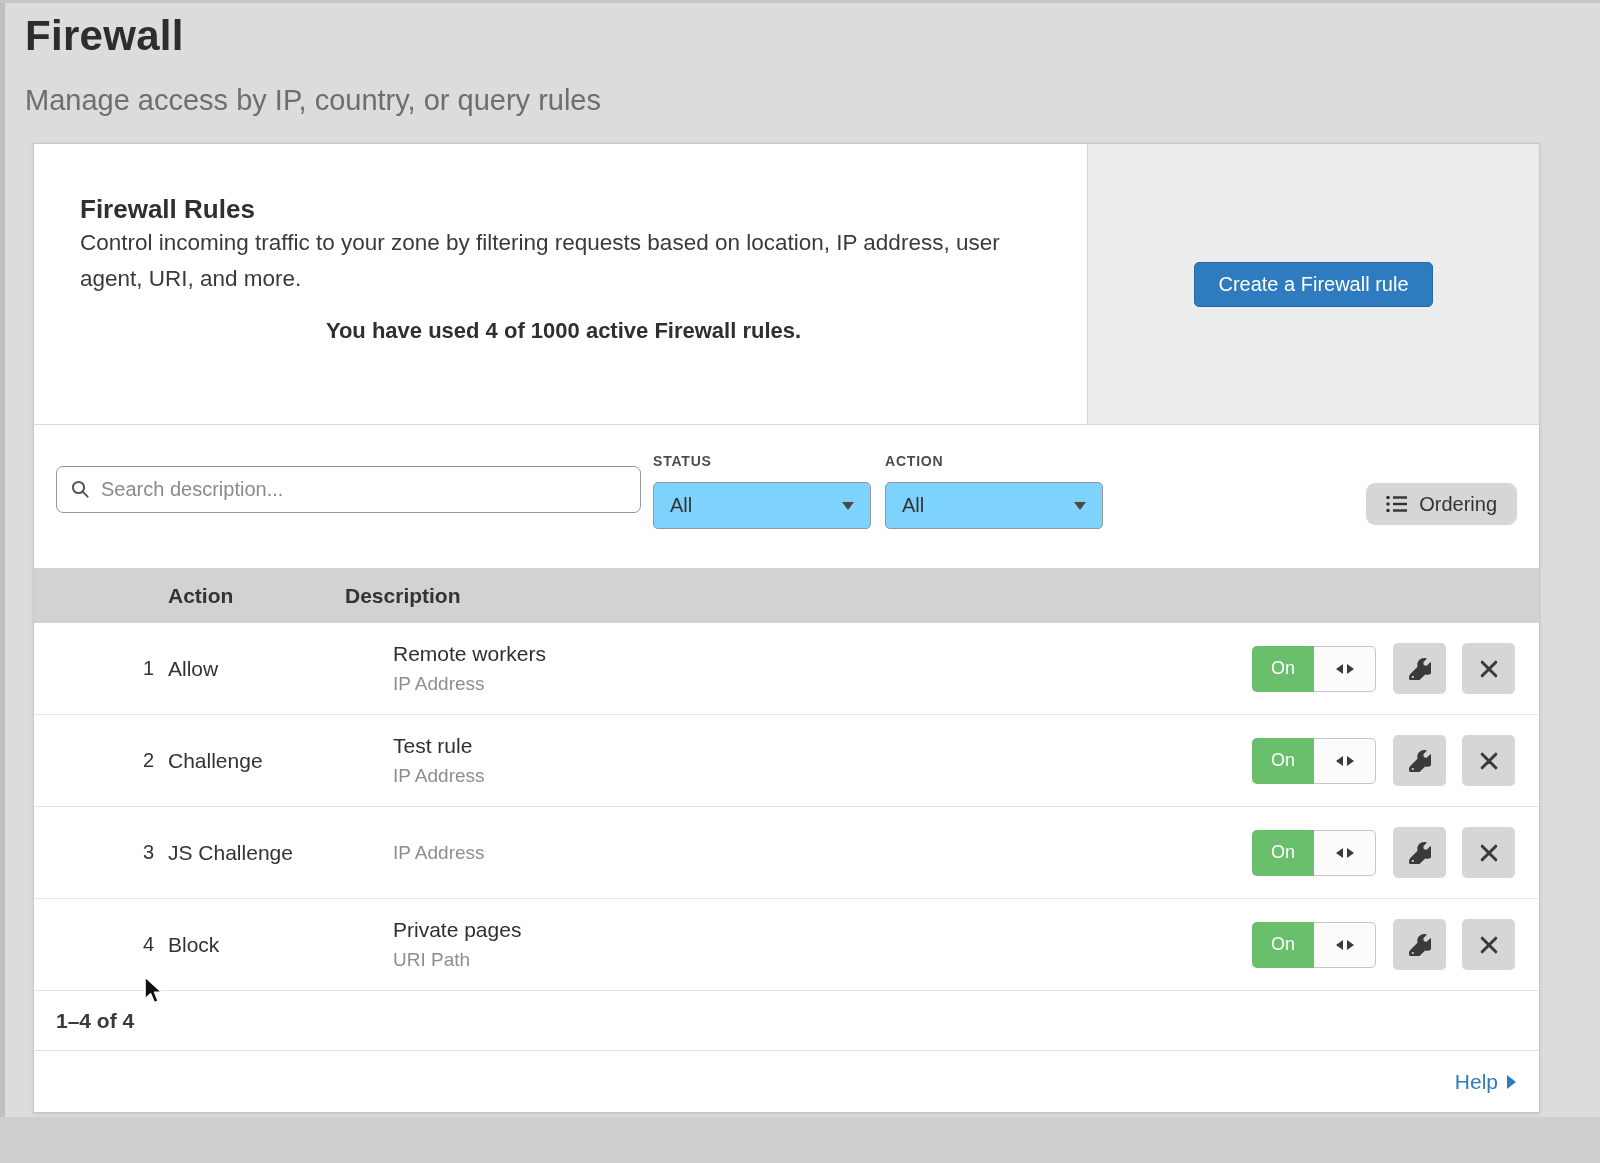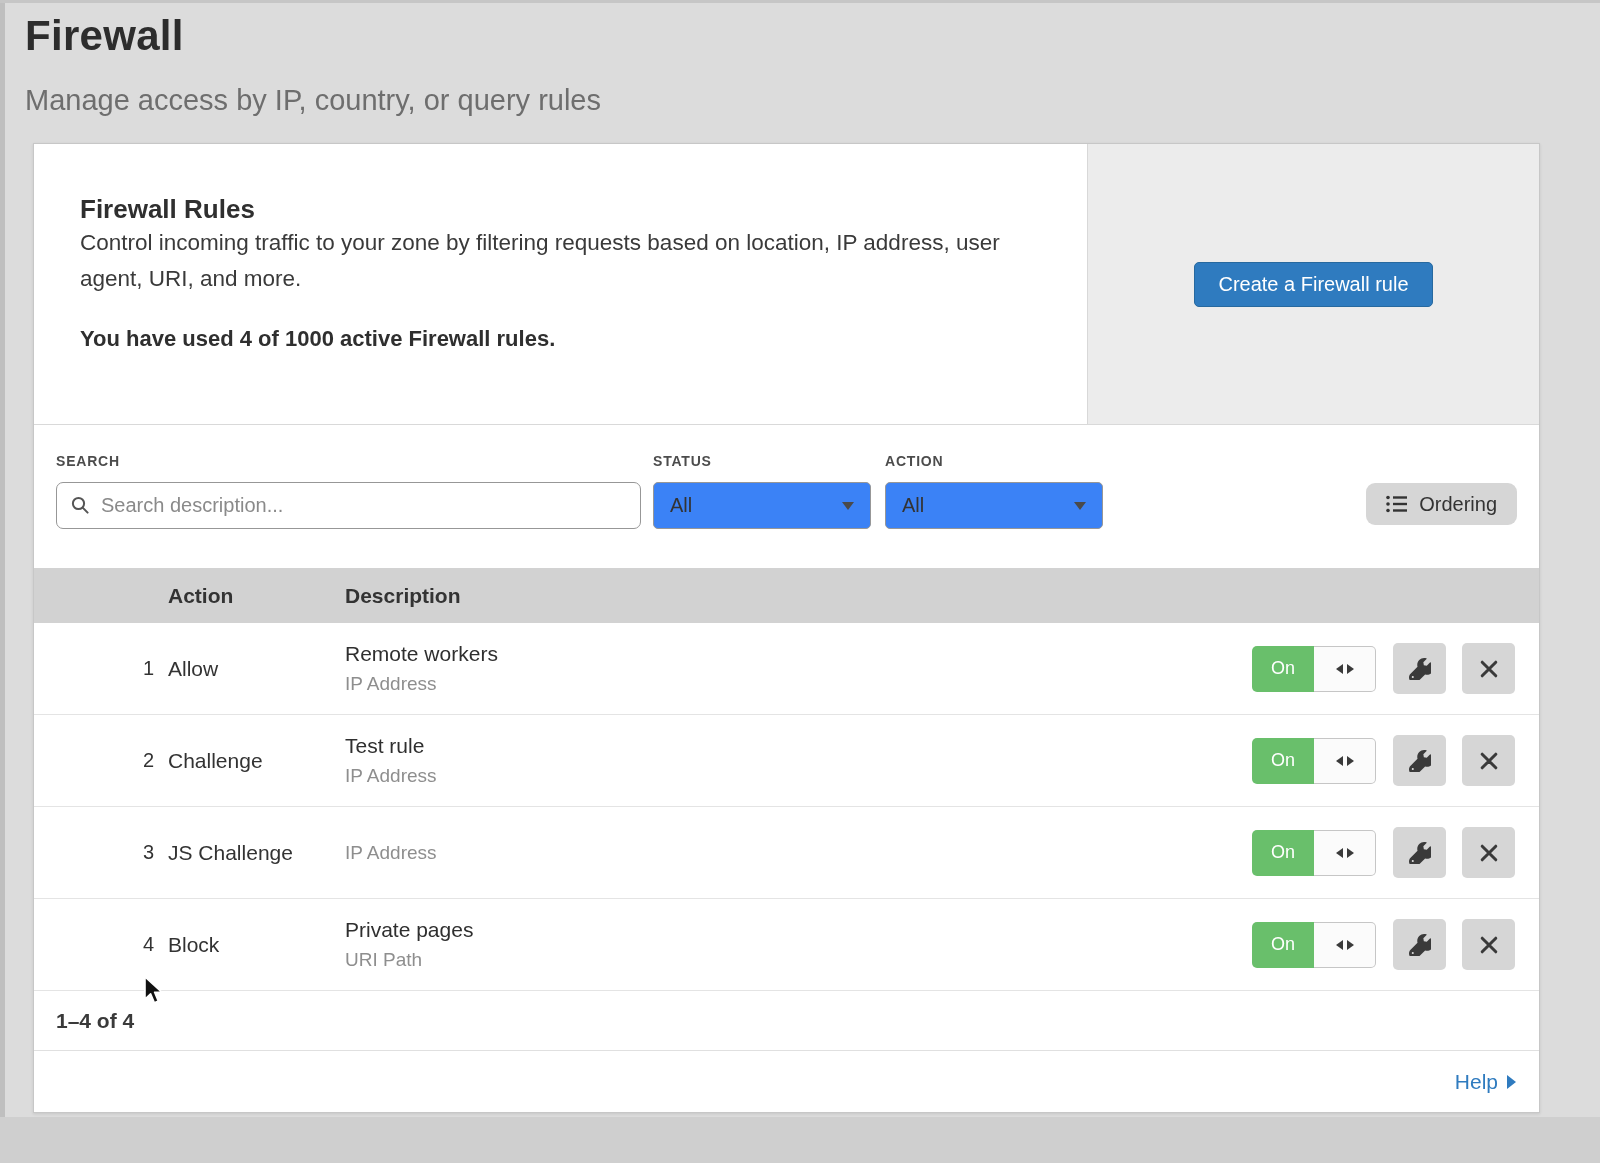--- a/index.html
+++ b/index.html
@@ -25,21 +25,21 @@
     position: absolute; left: 33px; top: 143px; width: 1507px;
     background: #fff; border: 1px solid #c7c7c7;
     box-shadow: 0 1px 3px rgba(0,0,0,0.10);
   }
 
   
   .intro-row { display: flex; height: 281px; border-bottom: 1px solid #d9d9d9; }
   .intro-left { flex: 1; padding: 50px 40px 0 46px; }
   .intro-heading { font-size: 26px; font-weight: 700; color: #2f2f2f; }
   .intro-desc { font-size: 22.5px; line-height: 1.62; color: #3a3a3a; max-width: 950px; }
-  .usage-note { margin-top: 28px; font-size: 22px; font-weight: 700; color: #2f2f2f; }
+  .usage-note { margin-top: 20px; font-size: 22px; font-weight: 700; color: #2f2f2f; text-align: center; }
   .intro-right {
     width: 452px; background: var(--panel-gray, #ececec);
     border-left: 1px solid #d8d8d8;
     display: flex; align-items: center; justify-content: center;
   }
   .create-btn {
     background: var(--accent-blue, #2f7bbf); color: #fff;
     border: 1px solid #27699f; border-radius: 5px;
     font-family: inherit; font-size: 20px; font-weight: 500;
     padding: 10px 23px; cursor: pointer;
@@ -54,21 +54,21 @@
   .filter-label { font-size: 14px; font-weight: 700; letter-spacing: 0.8px; color: #4c4c4c; }
   .search-box { position: relative; margin-top: 13px; width: 585px; height: 47px; }
   .search-icon { position: absolute; left: 14px; top: 13px; line-height: 0; }
   .search-input {
     width: 100%; height: 100%; border: 1px solid #979797; border-radius: 7px;
     padding: 0 10px 0 44px; font-family: inherit; font-size: 20px; color: #333;
     background: #fff; outline: none;
   }
   .search-input::placeholder { color: #8a8a8a; }
   .select {
-    margin-top: 13px; width: 218px; height: 47px; background: #3b82f6;
+    margin-top: 13px; width: 218px; height: 47px; background: #7dd3fc;
     border: 1px solid #979797; border-radius: 5px;
     display: flex; align-items: center; justify-content: space-between;
     padding: 0 16px; font-size: 20px; color: #333; cursor: pointer;
   }
   .chevron {
     width: 0; height: 0;
     border-left: 6px solid transparent; border-right: 6px solid transparent;
     border-top: 8px solid #4a4a4a;
   }
   .ordering-btn {
@@ -85,21 +85,21 @@
     display: flex; align-items: center;
     font-size: 21px; font-weight: 700; color: #333;
   }
   .th-num { width: 134px; }
   .th-action { width: 177px; }
   .th-desc { flex: 1; }
 
   .row { display: flex; align-items: center; height: 92px; border-bottom: 1px solid #e4e4e4; }
   .cell-num { width: 134px; text-align: right; padding-right: 14px; font-size: 20px; color: #333; }
   .cell-action { width: 177px; font-size: 21px; color: #333; }
-  .cell-desc { flex: 1; }
+  .cell-desc { flex: 1; margin-left: 48px; }
   .desc-title { font-size: 21px; color: #2f2f2f; margin-bottom: 7px; }
   .desc-sub { font-size: 19px; color: #8e8e8e; }
   .cell-controls { display: flex; align-items: center; margin-right: 24px; text-align: right; }
 
   .toggle { display: flex; cursor: pointer; }
   .toggle-on {
     width: 62px; height: 46px; background: var(--toggle-green, #69bf6b);
     color: #fff; font-size: 18px;
     display: flex; align-items: center; justify-content: center;
     border-radius: 5px 0 0 5px;
@@ -161,21 +161,20 @@
       <p class="intro-desc">Control incoming traffic to your zone by filtering requests based on location, IP address, user agent, URI, and more.</p>
       <p class="usage-note">You have used 4 of 1000 active Firewall rules.</p>
     </div>
     <div class="intro-right">
       <button class="create-btn">Create a Firewall rule</button>
     </div>
   </section>
 
   <section class="filters">
     <div class="filter-group search-group">
-      <div class="filter-label">SEARCH</div>
       <div class="search-box">
         <span class="search-icon">
           <svg width="20" height="20" viewBox="0 0 20 20">
               <circle cx="8.5" cy="8.5" r="5.6" fill="none" stroke="#555" stroke-width="2"></circle>
               <line x1="12.9" y1="12.9" x2="17.6" y2="17.6" stroke="#555" stroke-width="2" stroke-linecap="round"></line>
             </svg>
         </span>
         <input class="search-input" type="text" placeholder="Search description..." style="">
       </div>
     </div>

